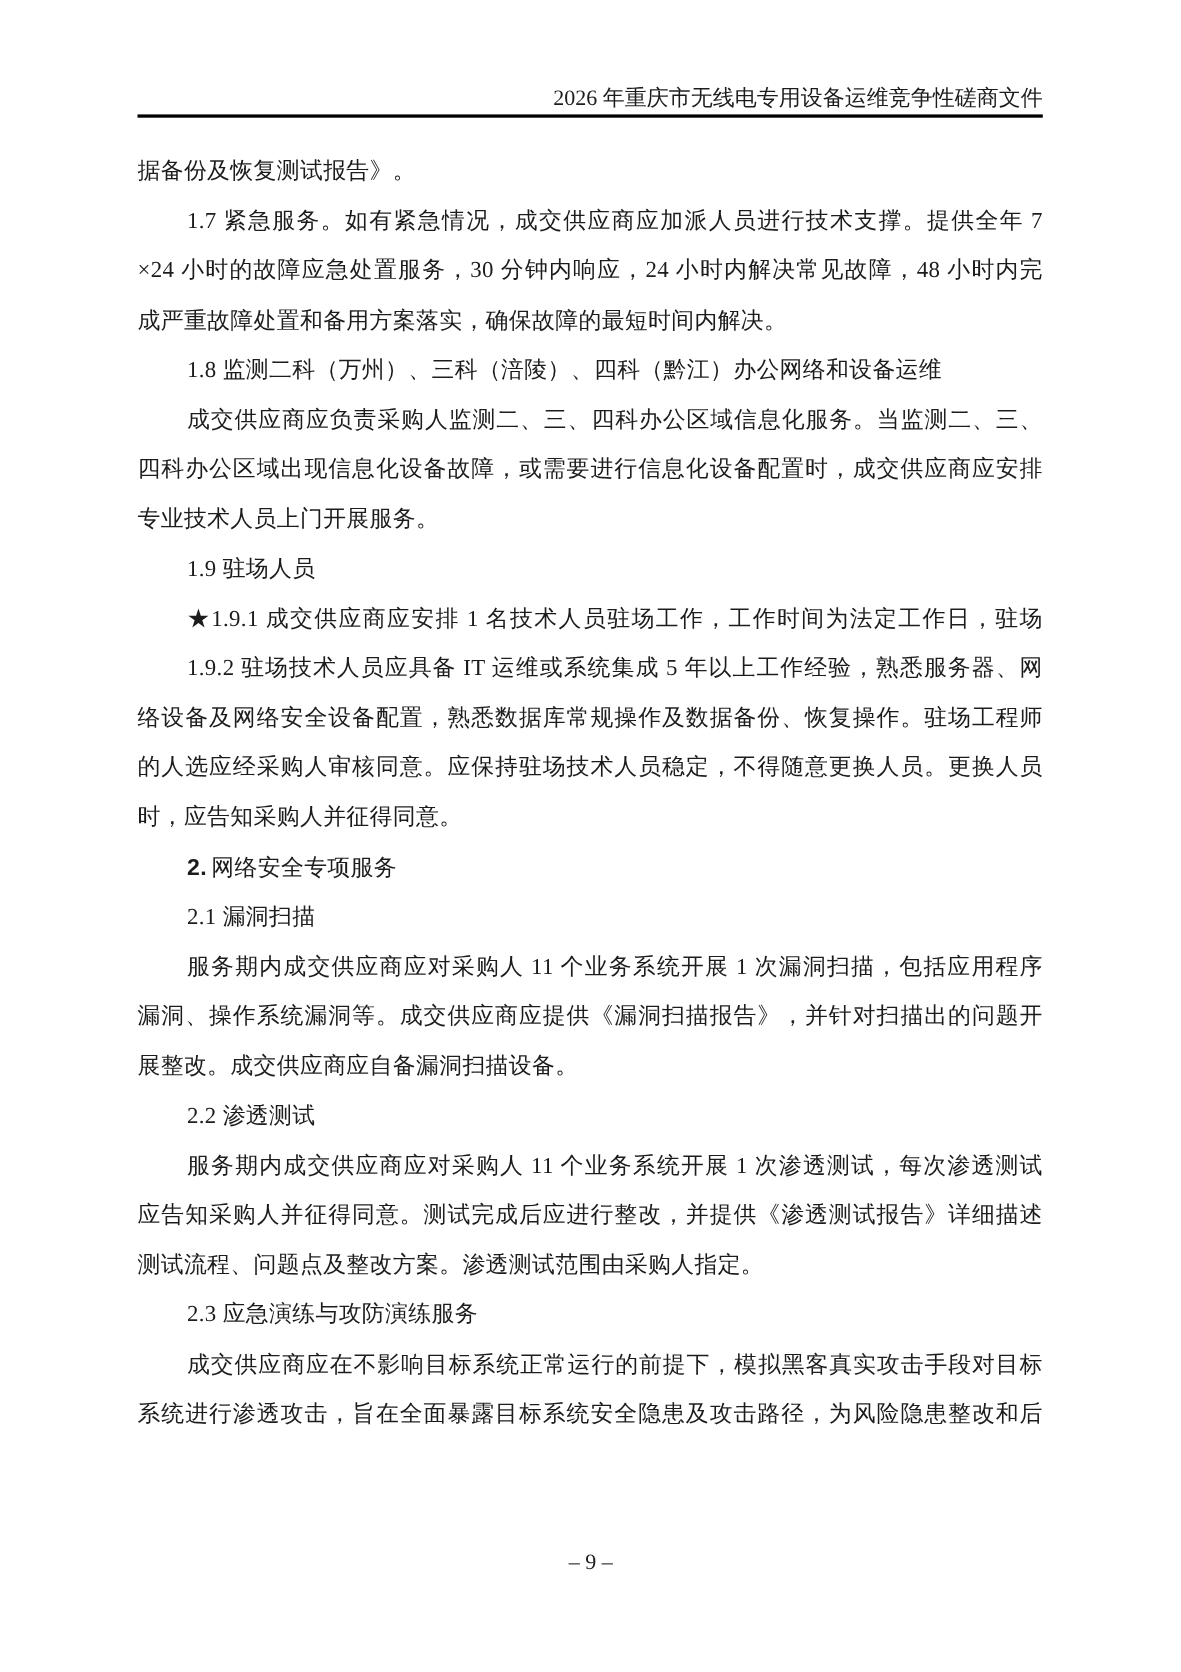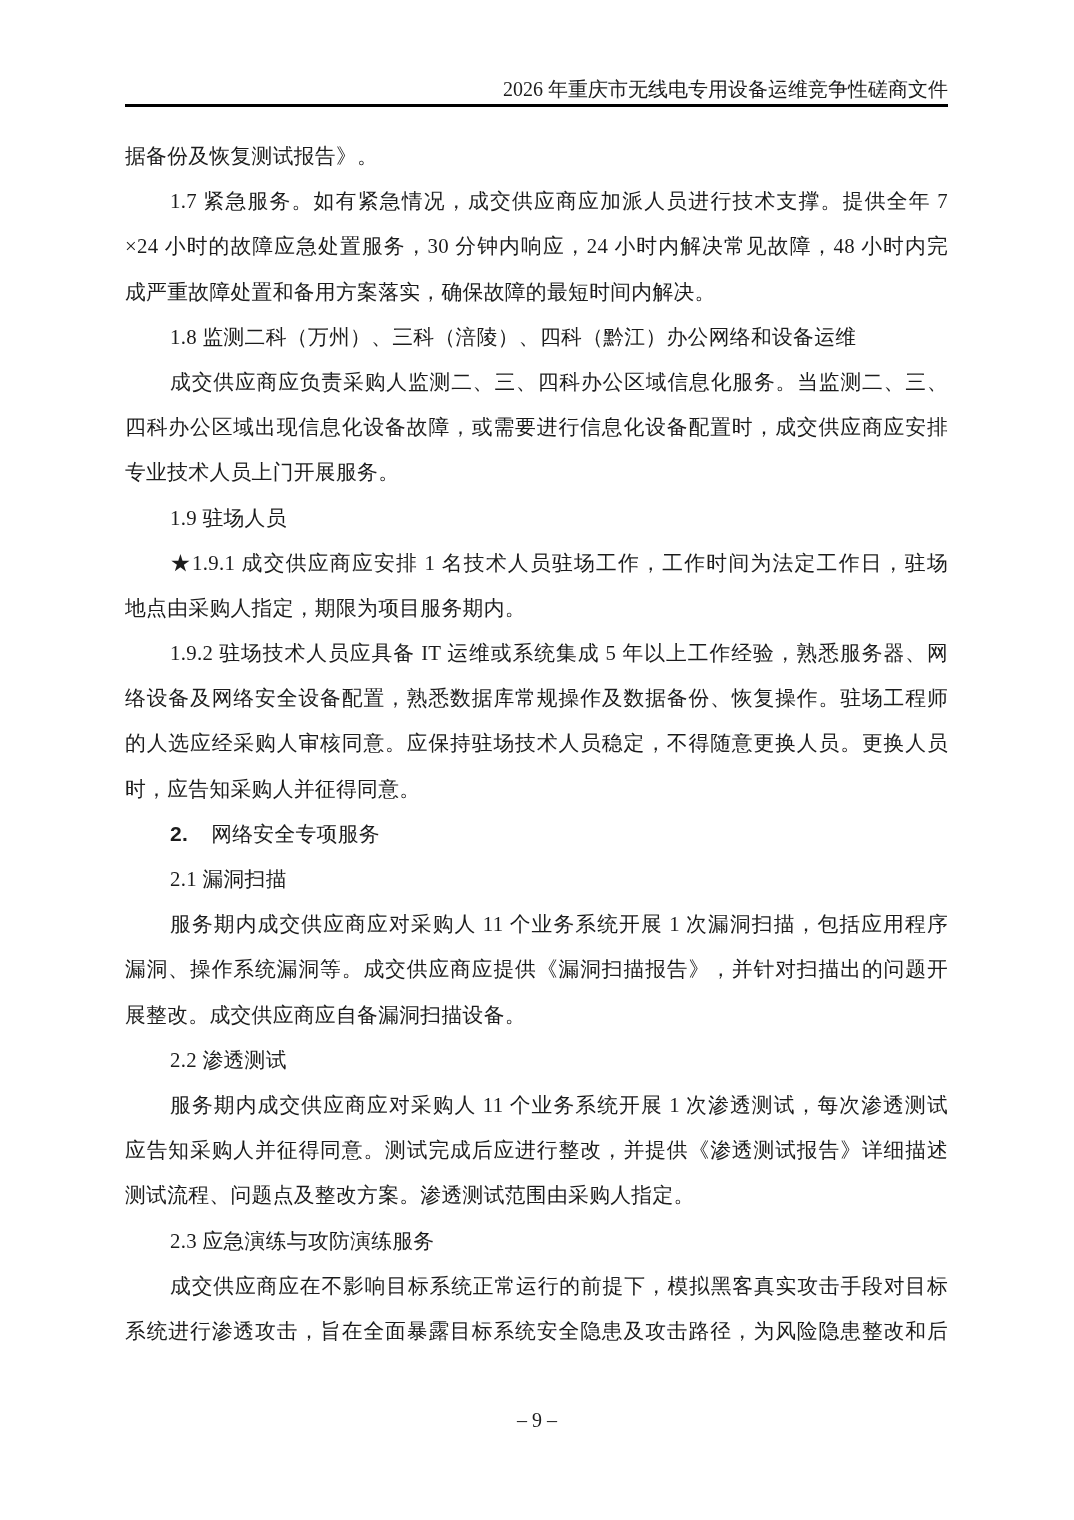--- a/index.html
+++ b/index.html
@@ -56,21 +56,21 @@
     text-align-last: justify;
   }
   .heading .h-num {
     font-family: "Liberation Sans", "DejaVu Sans", sans-serif;
     font-weight: bold;
     font-size: 21px;
   }
   .heading .h-text {
     font-family: Liberation Sans, sans-serif;
     font-weight: 500;
-    margin-left: 23px;
+    margin-left: 4px;
   }
   .footer {
     position: absolute;
     top: 1405px;
     left: 0;
     width: 100%;
     text-align: center;
     font-size: 20px;
     line-height: 30px;
   }
@@ -90,21 +90,20 @@
     <div class="line">据备份及恢复测试报告》。</div>
     <div class="line indent just">1.7 紧急服务。如有紧急情况，成交供应商应加派人员进行技术支撑。提供全年 7</div>
     <div class="line just">×24 小时的故障应急处置服务，30 分钟内响应，24 小时内解决常见故障，48 小时内完</div>
     <div class="line">成严重故障处置和备用方案落实，确保故障的最短时间内解决。</div>
     <div class="line indent">1.8 监测二科（万州）、三科（涪陵）、四科（黔江）办公网络和设备运维</div>
     <div class="line indent just">成交供应商应负责采购人监测二、三、四科办公区域信息化服务。当监测二、三、</div>
     <div class="line just">四科办公区域出现信息化设备故障，或需要进行信息化设备配置时，成交供应商应安排</div>
     <div class="line">专业技术人员上门开展服务。</div>
     <div class="line indent">1.9 驻场人员</div>
     <div class="line indent just">★1.9.1 成交供应商应安排 1 名技术人员驻场工作，工作时间为法定工作日，驻场</div>
-    <div class="line">地点由采购人指定，期限为项目服务期内。</div>
     <div class="line indent just">1.9.2 驻场技术人员应具备 IT 运维或系统集成 5 年以上工作经验，熟悉服务器、网</div>
     <div class="line just">络设备及网络安全设备配置，熟悉数据库常规操作及数据备份、恢复操作。驻场工程师</div>
     <div class="line just">的人选应经采购人审核同意。应保持驻场技术人员稳定，不得随意更换人员。更换人员</div>
     <div class="line">时，应告知采购人并征得同意。</div>
     <div class="line indent heading">
       <span class="h-num">2.</span><span class="h-text">网络安全专项服务</span>
     </div>
     <div class="line indent">2.1 漏洞扫描</div>
     <div class="line indent just">服务期内成交供应商应对采购人 11 个业务系统开展 1 次漏洞扫描，包括应用程序</div>
     <div class="line just">漏洞、操作系统漏洞等。成交供应商应提供《漏洞扫描报告》，并针对扫描出的问题开</div>

